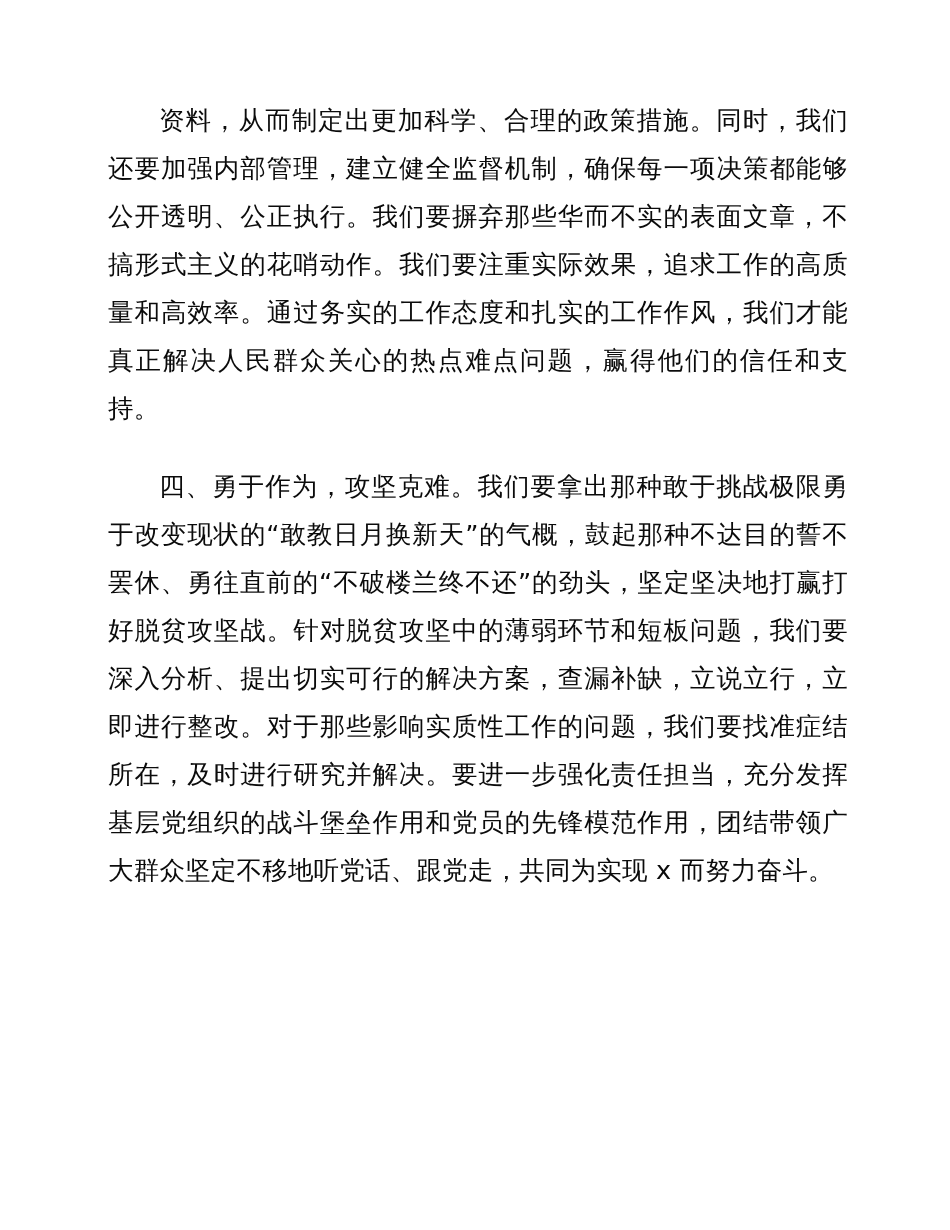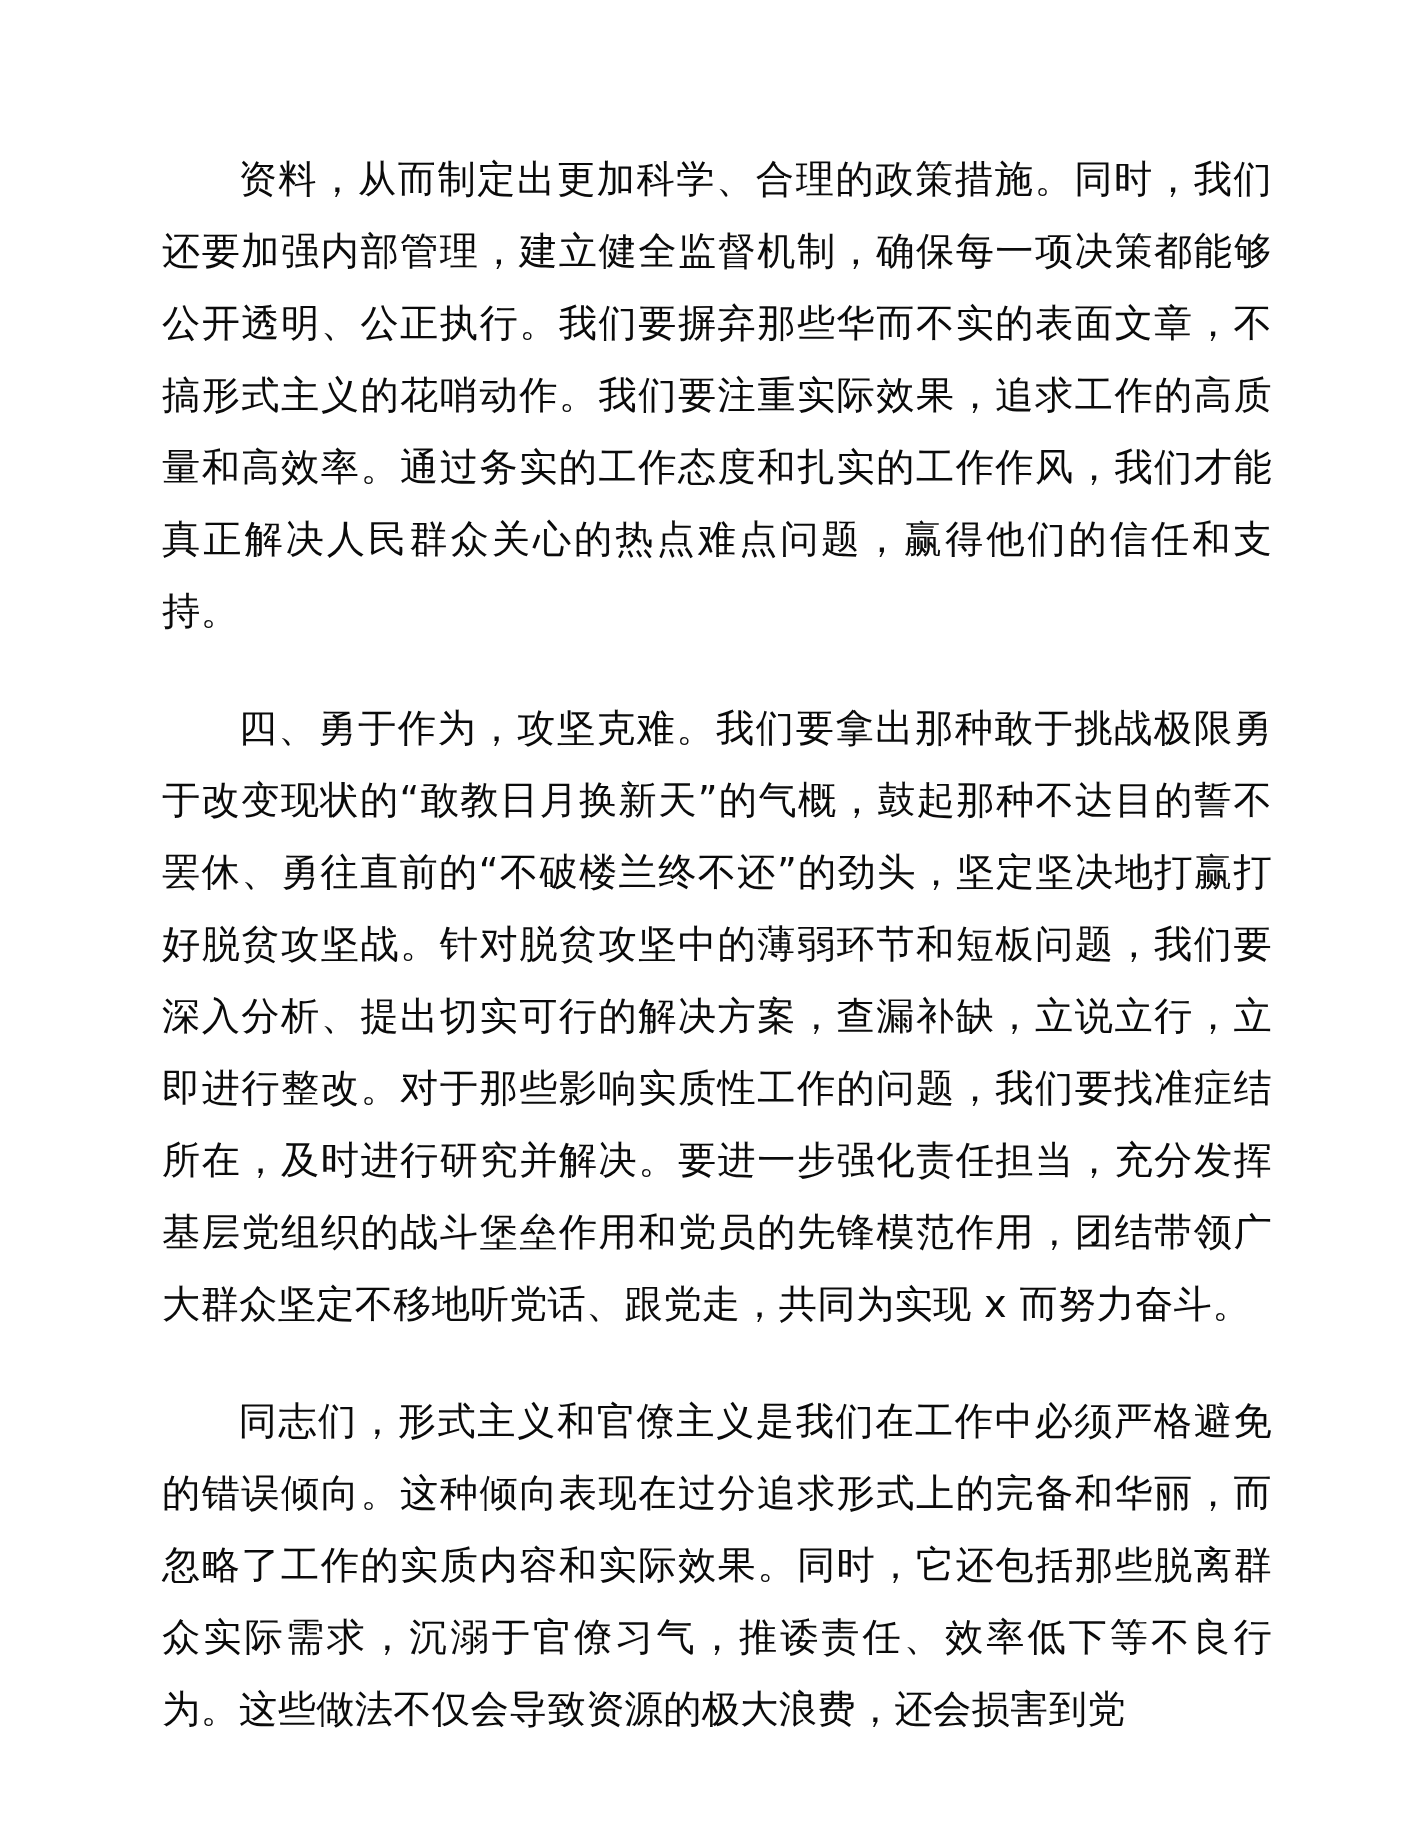--- a/index.html
+++ b/index.html
@@ -42,15 +42,14 @@
     margin-bottom: 0;
   }
 </style>
 </head>
 <body>
 
 <div class="page">
   <div class="doc-body">
     <p class="para">资料，从而制定出更加科学、合理的政策措施。同时，我们还要加强内部管理，建立健全监督机制，确保每一项决策都能够公开透明、公正执行。我们要摒弃那些华而不实的表面文章，不搞形式主义的花哨动作。我们要注重实际效果，追求工作的高质量和高效率。通过务实的工作态度和扎实的工作作风，我们才能真正解决人民群众关心的热点难点问题，赢得他们的信任和支持。</p>
     <p class="para">四、勇于作为，攻坚克难。我们要拿出那种敢于挑战极限勇于改变现状的“敢教日月换新天”的气概，鼓起那种不达目的誓不罢休、勇往直前的“不破楼兰终不还”的劲头，坚定坚决地打赢打好脱贫攻坚战。针对脱贫攻坚中的薄弱环节和短板问题，我们要深入分析、提出切实可行的解决方案，查漏补缺，立说立行，立即进行整改。对于那些影响实质性工作的问题，我们要找准症结所在，及时进行研究并解决。要进一步强化责任担当，充分发挥基层党组织的战斗堡垒作用和党员的先锋模范作用，团结带领广大群众坚定不移地听党话、跟党走，共同为实现 x 而努力奋斗。</p>
-    <p class="para">同志们，形式主义和官僚主义是我们在工作中必须严格避免的错误倾向。这种倾向表现在过分追求形式上的完备和华丽，而忽略了工作的实质内容和实际效果。同时，它还包括那些脱离群众实际需求，沉溺于官僚习气，推诿责任、效率低下等不良行为。这些做法不仅会导致资源的极大浪费，还会损害到党</p>
   </div>
 </div>
 
 </body></html>

